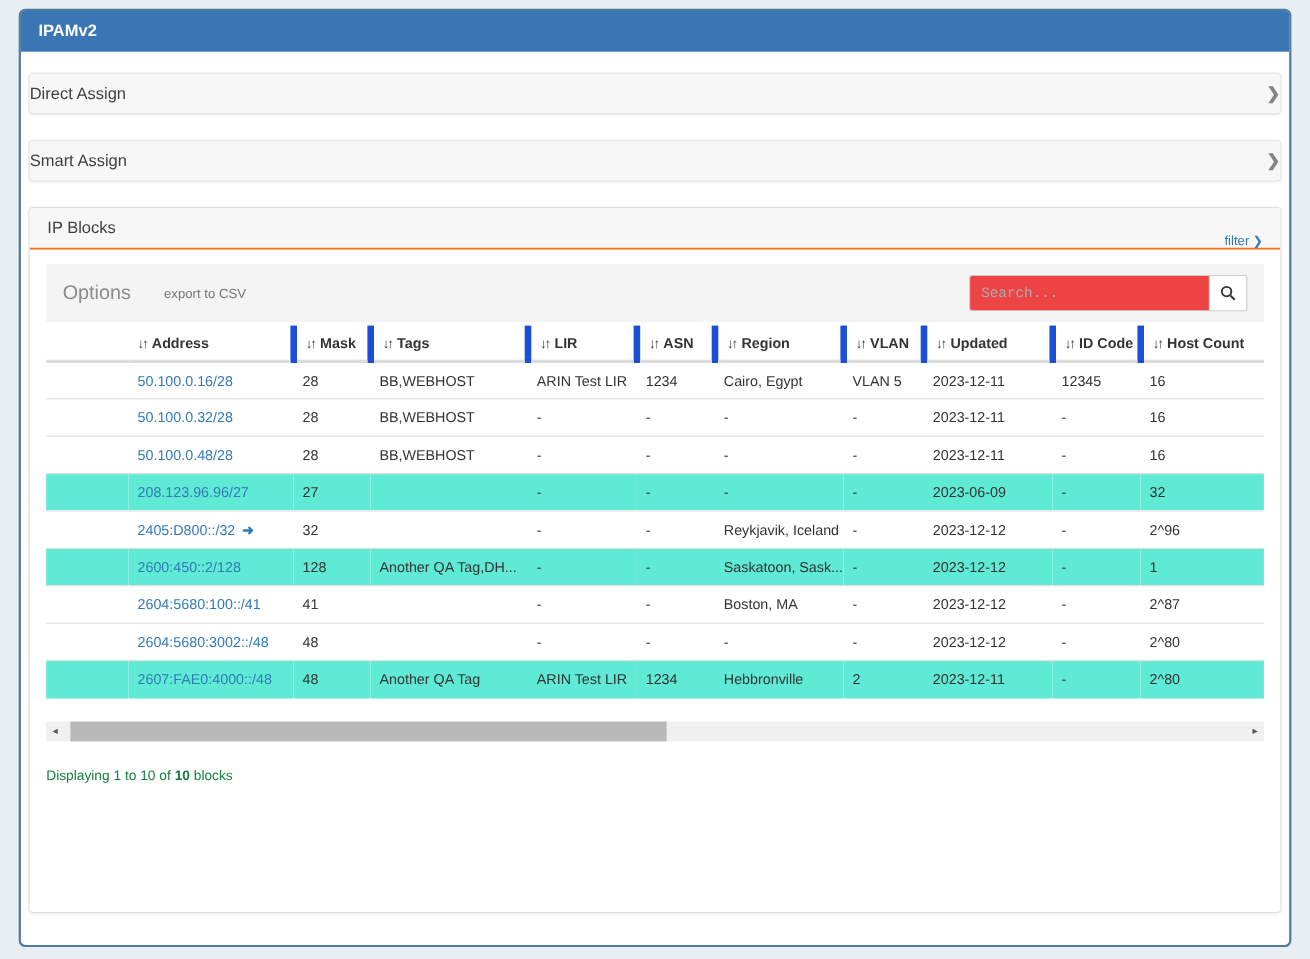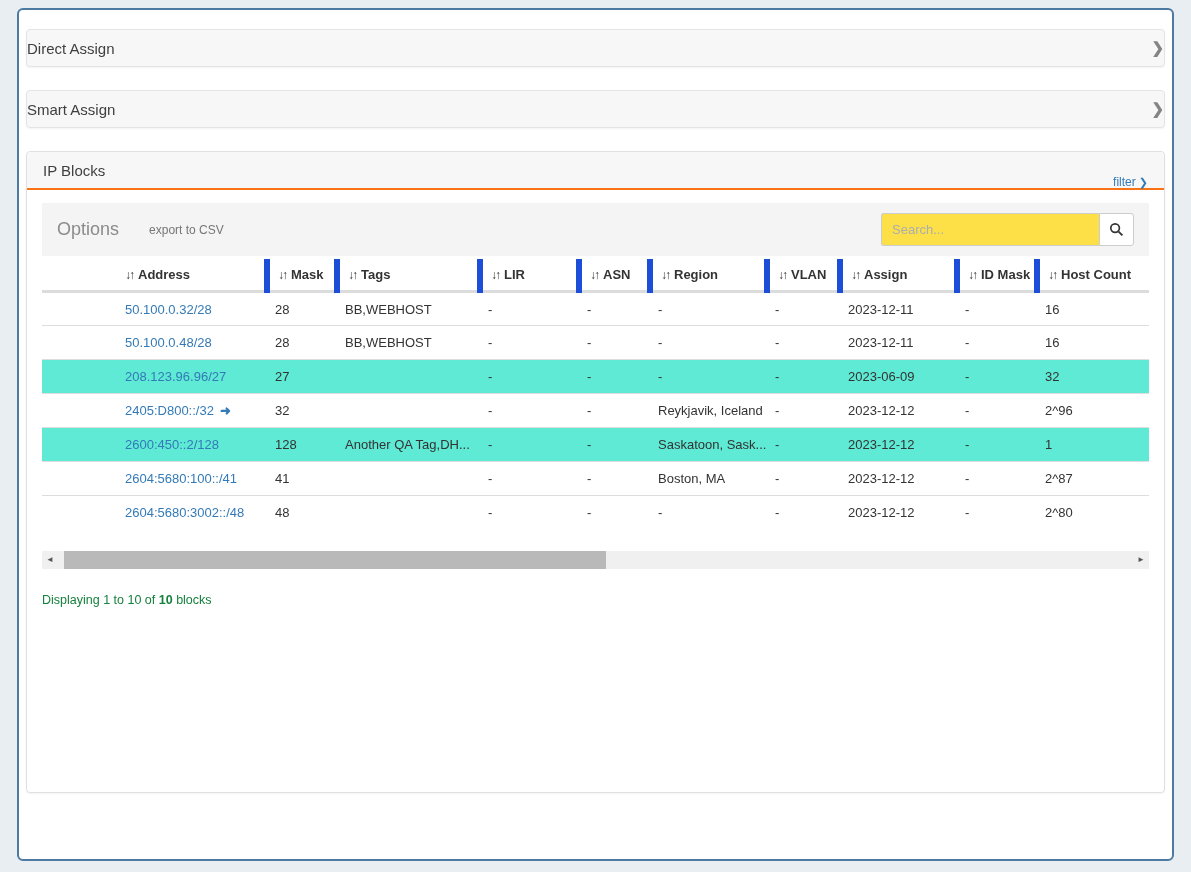--- a/index.html
+++ b/index.html
@@ -45,21 +45,21 @@
   .options-bar {
     background: #f4f4f4; height: 53px;
     display: flex; align-items: center; padding: 0 15px;
   }
   .options-title { font-size: 18px; color: #8b8b8b; }
   .export-link { font-size: 12px; color: #767676; margin-left: 30px; cursor: pointer; }
   .search-group { margin-left: auto; display: flex; }
   .search-input {
     width: 218px; height: 33px; border: 1px solid #cccccc; border-right: none;
     border-radius: 3px 0 0 3px; padding: 6px 10px; font-size: 13px;
-    font-family: Liberation Sans, sans-serif; color: #333; outline: none; background: #fde047;
+    font-family: Liberation Mono, monospace; color: #333; outline: none; background: #ef4444;
   }
   .search-input::placeholder { color: #aaadb1; }
   .search-btn {
     width: 35px; height: 33px; background: #ffffff; border: 1px solid #cccccc;
     border-radius: 0 3px 3px 0; display: flex; align-items: center; justify-content: center;
     cursor: pointer;
   }
 
   table.blocks { width: 100%; border-collapse: collapse; font-size: 13px; color: #333; table-layout: fixed; margin-top: 3px; }
   table.blocks th {
@@ -89,20 +89,23 @@
     background: #b9b9b9; cursor: grab;
   }
 
   .pagination-note { margin-top: 24px; font-size: 12.5px; color: #15803d; }
   .pagination-note b { font-weight: bold; }
 </style>
 </head>
 <body>
 
 <div class="app-card">
+  <div class="app-header">
+    <span>IPAMv2</span>
+  </div>
 
   <div class="app-content">
 
     <div class="collapse-panel">
       <span class="panel-label">Direct Assign</span>
       <span class="chevron">❯</span>
     </div>
 
     <div class="collapse-panel">
       <span class="panel-label">Smart Assign</span>
@@ -150,26 +153,39 @@
           <thead>
               <tr id="thead-row">
                 <th></th>
                 <th><span class="sort-icon">↓↑</span><span>Address</span></th>
                 <th class="sep"><span class="sort-icon">↓↑</span><span>Mask</span></th>
                 <th class="sep"><span class="sort-icon">↓↑</span><span>Tags</span></th>
                 <th class="sep"><span class="sort-icon">↓↑</span><span>LIR</span></th>
                 <th class="sep"><span class="sort-icon">↓↑</span><span>ASN</span></th>
                 <th class="sep"><span class="sort-icon">↓↑</span><span>Region</span></th>
                 <th class="sep"><span class="sort-icon">↓↑</span><span>VLAN</span></th>
-                <th class="sep"><span class="sort-icon">↓↑</span><span>Assign</span></th>
-                <th class="sep"><span class="sort-icon">↓↑</span><span>ID Mask</span></th>
+                <th class="sep"><span class="sort-icon">↓↑</span><span>Updated</span></th>
+                <th class="sep"><span class="sort-icon">↓↑</span><span>ID Code</span></th>
                 <th class="sep"><span class="sort-icon">↓↑</span><span>Host Count</span></th>
               </tr>
             </thead>
           <tbody id="tbody-rows">
+              <tr>
+                <td></td>
+                <td><a class="addr-link">50.100.0.16/28</a></td>
+                <td>28</td>
+                <td>BB,WEBHOST</td>
+                <td>ARIN Test LIR</td>
+                <td>1234</td>
+                <td>Cairo, Egypt</td>
+                <td>VLAN 5</td>
+                <td>2023-12-11</td>
+                <td>12345</td>
+                <td>16</td>
+              </tr>
               <tr>
                 <td></td>
                 <td><a class="addr-link">50.100.0.32/28</a></td>
                 <td>28</td>
                 <td>BB,WEBHOST</td>
                 <td>-</td>
                 <td>-</td>
                 <td>-</td>
                 <td>-</td>
                 <td>2023-12-11</td>
@@ -244,20 +260,33 @@
               <tr>
                 <td></td>
                 <td><a class="addr-link">2604:5680:3002::/48</a></td>
                 <td>48</td>
                 <td></td>
                 <td>-</td>
                 <td>-</td>
                 <td>-</td>
                 <td>-</td>
                 <td>2023-12-12</td>
+                <td>-</td>
+                <td>2^80</td>
+              </tr>
+              <tr class="highlight">
+                <td></td>
+                <td><a class="addr-link">2607:FAE0:4000::/48</a></td>
+                <td>48</td>
+                <td>Another QA Tag</td>
+                <td>ARIN Test LIR</td>
+                <td>1234</td>
+                <td>Hebbronville</td>
+                <td>2</td>
+                <td>2023-12-11</td>
                 <td>-</td>
                 <td>2^80</td>
               </tr>
             </tbody>
         </table>
 
         <div class="hscrollbar">
           <span class="hscroll-arrow">◄</span>
           <div class="hscroll-thumb"></div>
           <span class="hscroll-arrow right">►</span>

